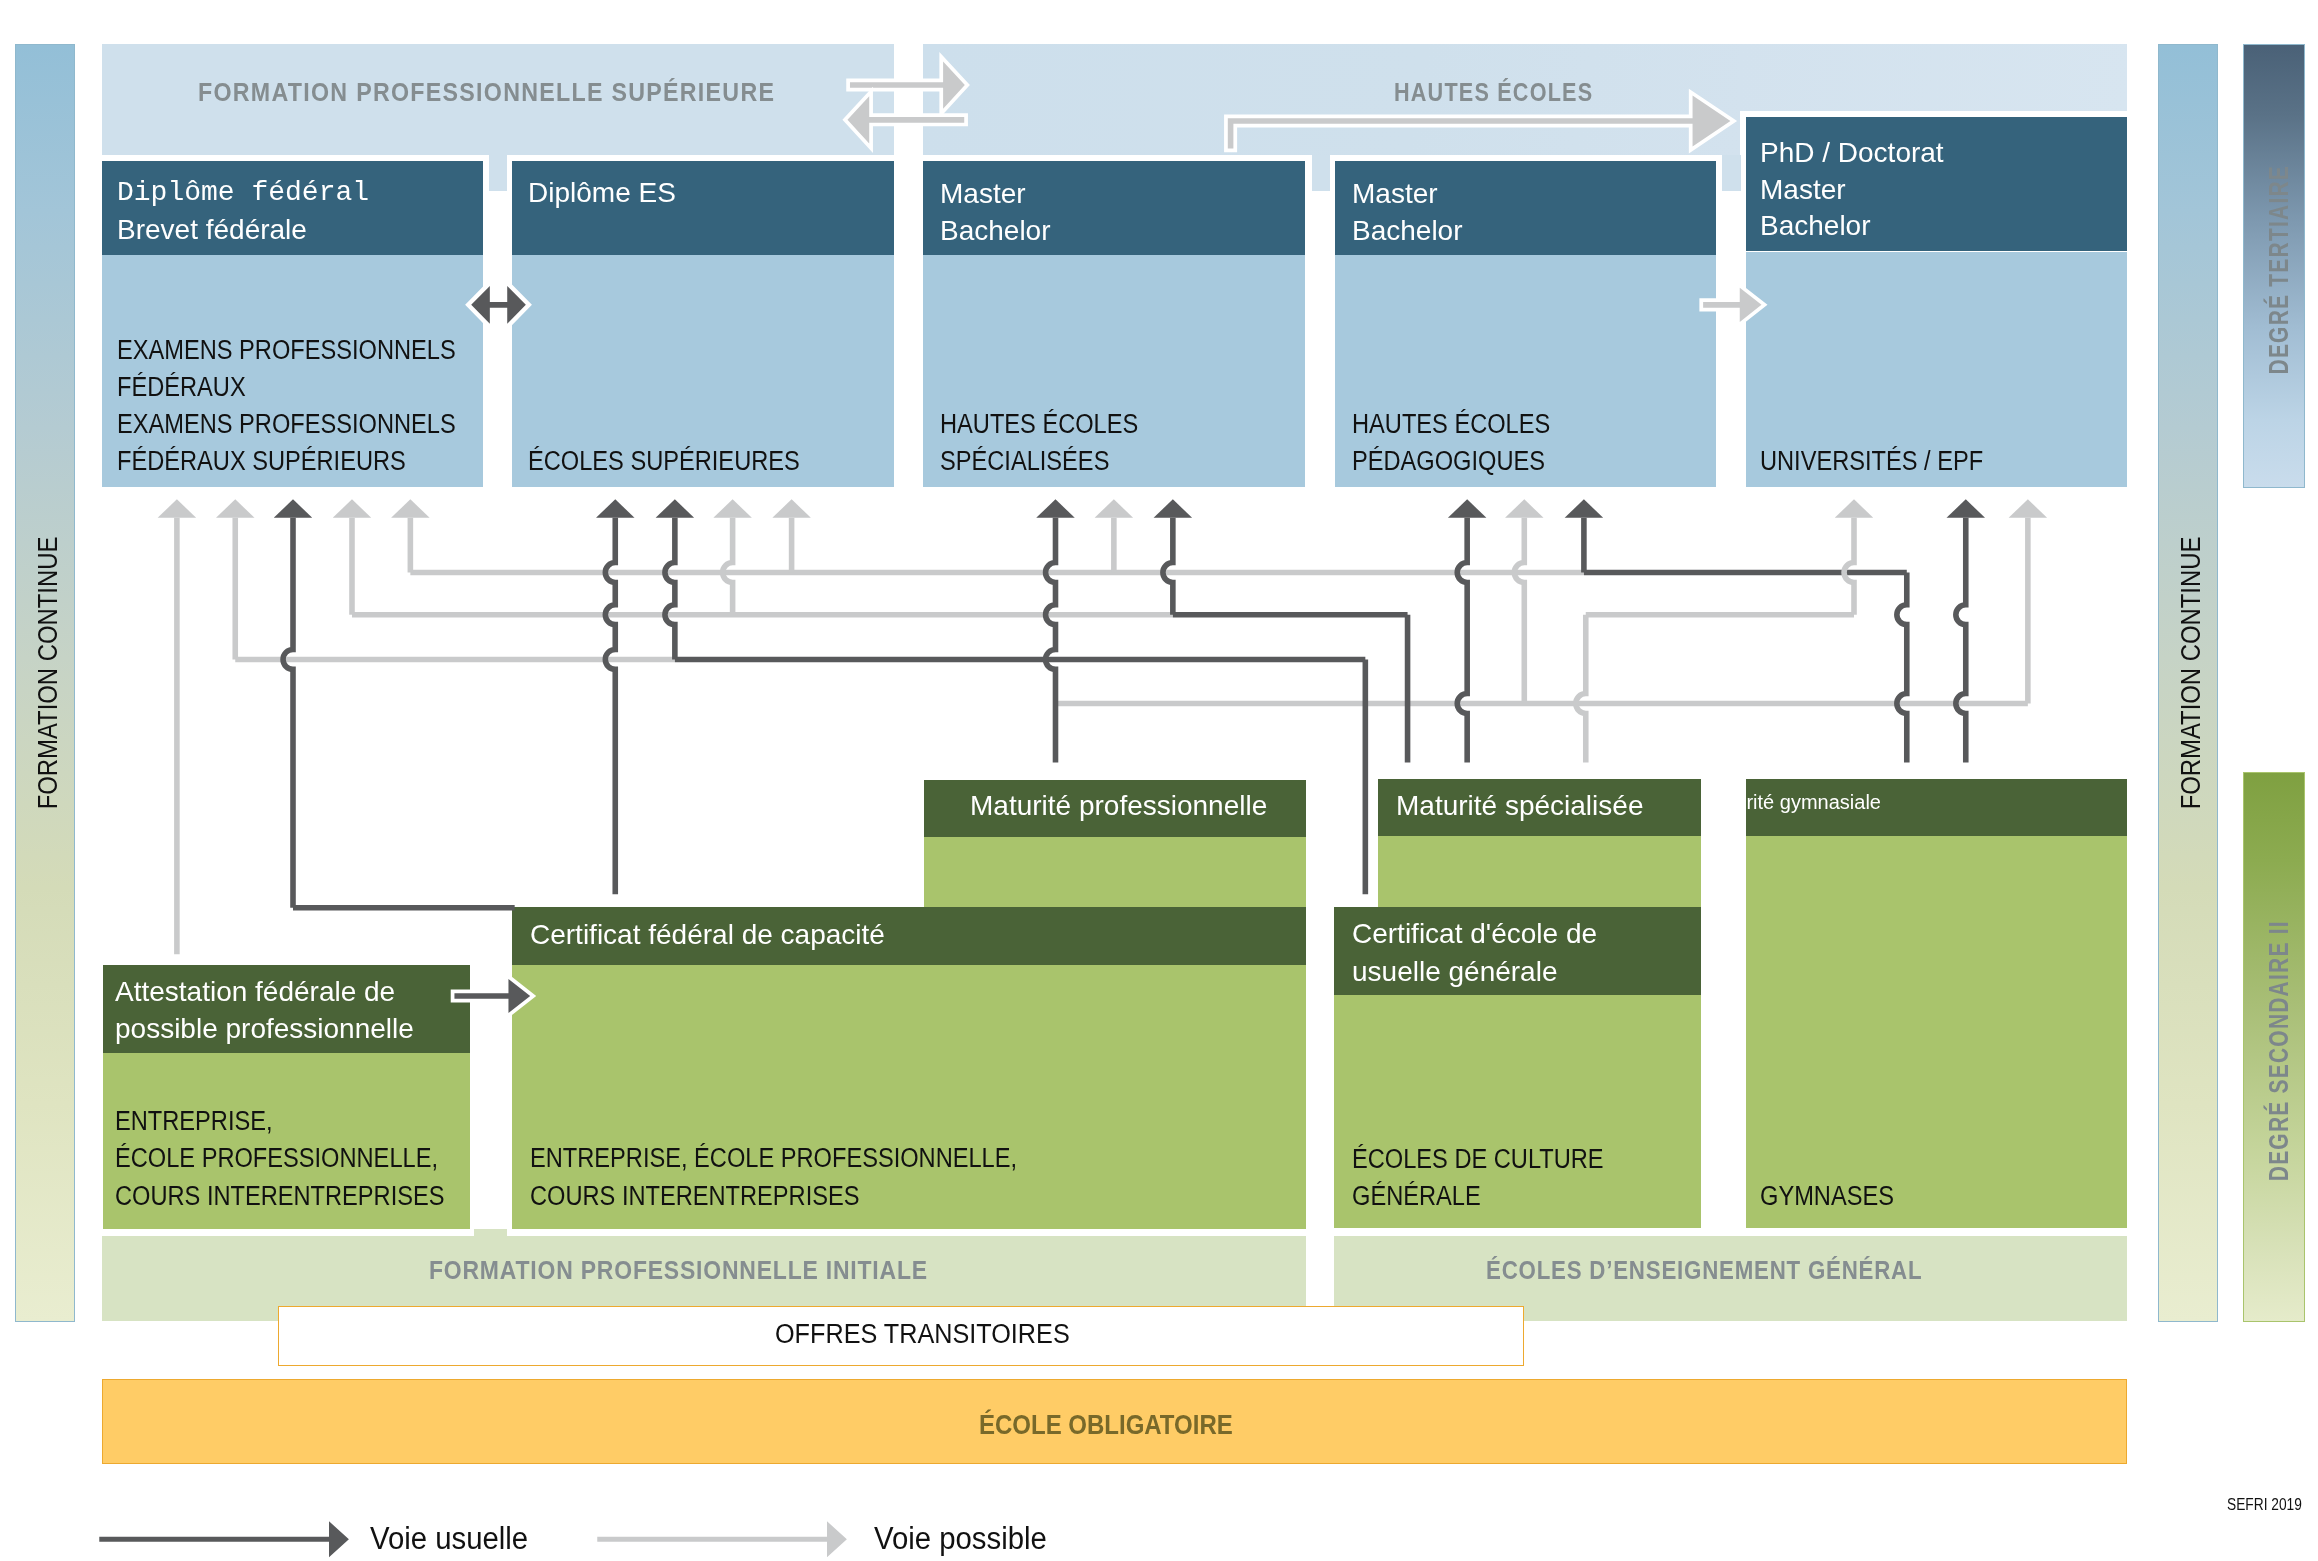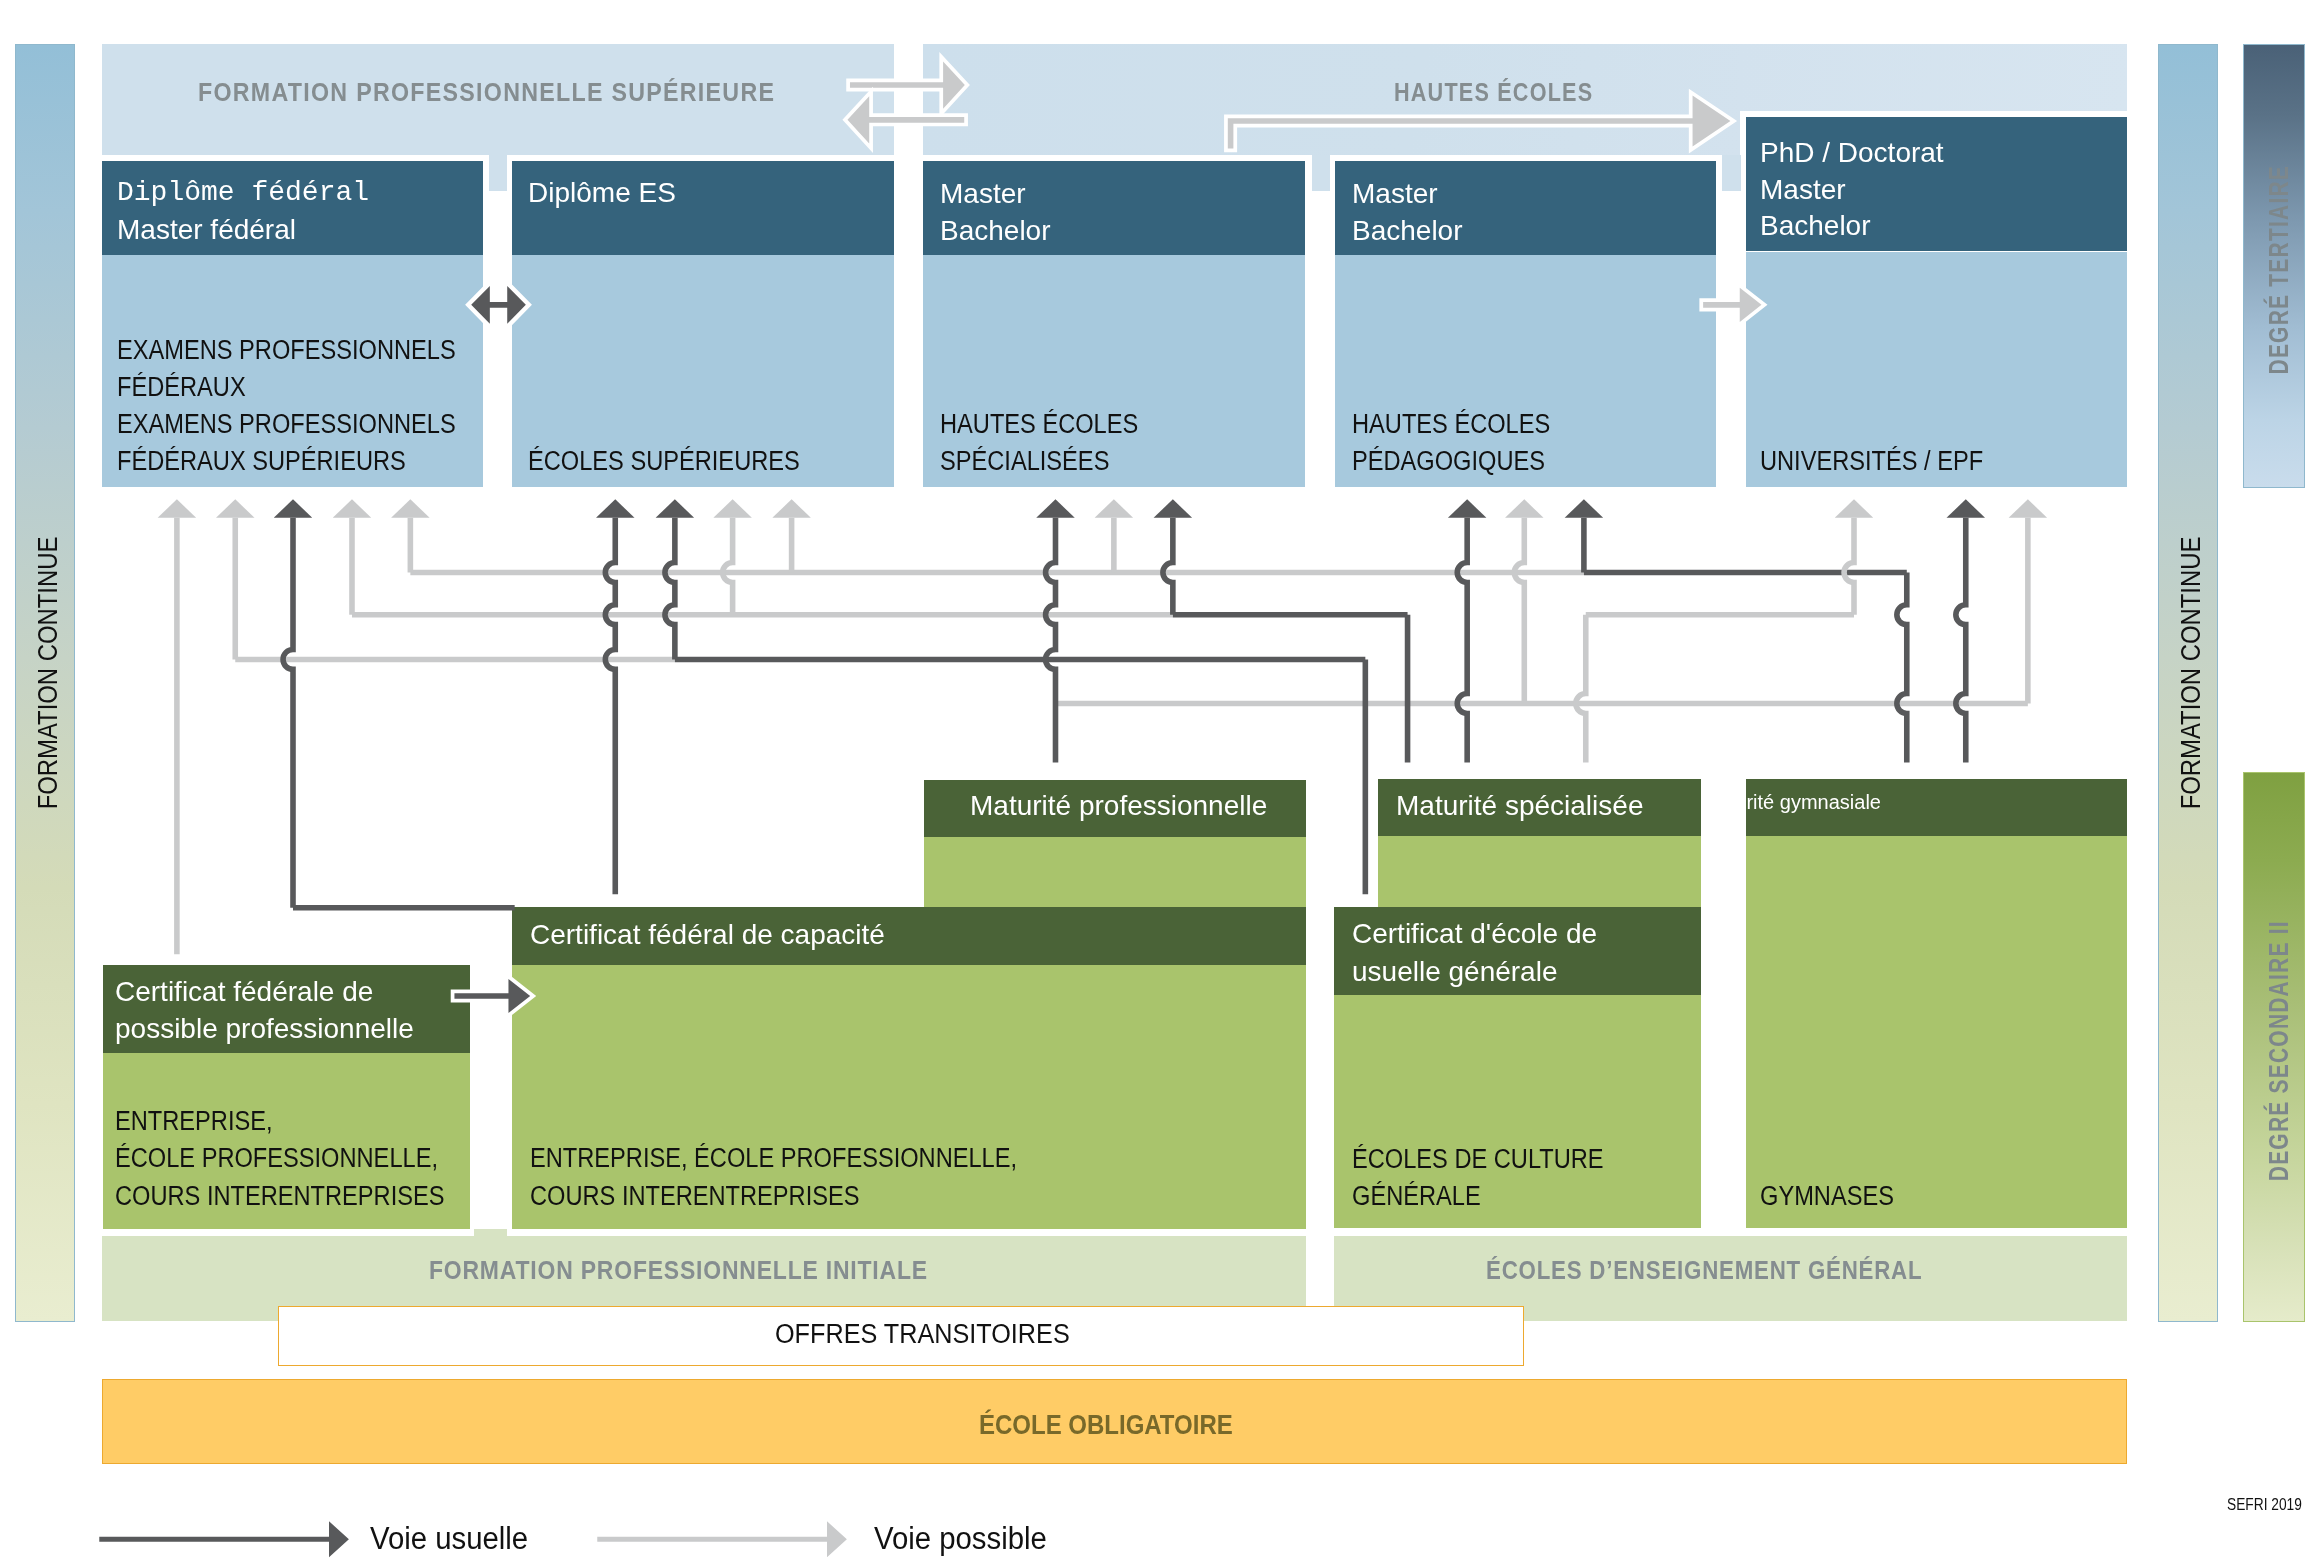--- a/index.html
+++ b/index.html
@@ -47,21 +47,21 @@
   <div class="abs" style="left:1740px;top:44px;width:387px;height:67px;
        background:linear-gradient(100deg,#d3e2ee 0%,#d7e5f0 100%);"></div>
   <div class="ttl" style="left:1394px;top:80px;font-size:25.5px;letter-spacing:1.4px;transform:scaleX(0.848);transform-origin:0 0;">HAUTES ÉCOLES</div>
   <div class="abs" style="left:489px;top:155px;width:18px;height:36px;background:#cfe0ec;"></div>
   <div class="abs" style="left:1312px;top:155px;width:18px;height:36px;background:#cfe0ec;"></div>
   <div class="abs" style="left:1722px;top:155px;width:19px;height:36px;background:#cfe0ec;"></div>
 
   <div class="abs" style="left:102px;top:255px;width:381px;height:232px;background:#a7c9dd;"></div>
   <div class="abs" style="left:102px;top:161px;width:381px;height:94px;background:#35637c;"></div>
   <div class="tl tl-w" style="left:117px;top:179px;font-size:28px;transform:scaleX(1.0);font-family:Liberation Mono, monospace;">Diplôme fédéral</div>
-  <div class="tl tl-w" style="left:117px;top:216px;font-size:28px;transform:scaleX(1.0);">Master fédéral</div>
+  <div class="tl tl-w" style="left:117px;top:216px;font-size:28px;transform:scaleX(1.0);">Brevet fédérale</div>
   <div class="tl tl-b" style="left:117px;top:337px;font-size:27px;transform:scaleX(0.875);">EXAMENS PROFESSIONNELS</div>
   <div class="tl tl-b" style="left:117px;top:374px;font-size:27px;transform:scaleX(0.875);">FÉDÉRAUX</div>
   <div class="tl tl-b" style="left:117px;top:411px;font-size:27px;transform:scaleX(0.875);">EXAMENS PROFESSIONNELS</div>
   <div class="tl tl-b" style="left:117px;top:448px;font-size:27px;transform:scaleX(0.875);">FÉDÉRAUX SUPÉRIEURS</div>
 
   <div class="abs" style="left:512px;top:255px;width:382px;height:232px;background:#a7c9dd;"></div>
   <div class="abs" style="left:512px;top:161px;width:382px;height:94px;background:#35637c;"></div>
   <div class="tl tl-w" style="left:528px;top:179px;font-size:28px;transform:scaleX(1.0);">Diplôme ES</div>
   <div class="tl tl-b" style="left:528px;top:448px;font-size:27px;transform:scaleX(0.875);">ÉCOLES SUPÉRIEURES</div>
 
@@ -93,21 +93,21 @@
   <div class="abs" style="left:1378px;top:836px;width:323px;height:71px;background:#a9c46c;"></div>
   <div class="abs" style="left:1378px;top:779px;width:323px;height:57px;background:#4a6337;"></div>
   <div class="tl tl-w" style="left:1396px;top:792px;font-size:28px;transform:scaleX(1.0);">Maturité spécialisée</div>
 
   <div class="abs" style="left:1746px;top:836px;width:381px;height:392px;background:#a9c46c;"></div>
   <div class="abs" style="left:1746px;top:779px;width:381px;height:57px;background:#4a6337;"></div>
   <div class="tl tl-w" style="left:1702px;top:792px;font-size:20px;transform:scaleX(1.0);">Maturité gymnasiale</div>
 
   <div class="abs" style="left:103px;top:1053px;width:367px;height:176px;background:#a9c46c;"></div>
   <div class="abs" style="left:103px;top:965px;width:367px;height:88px;background:#4a6337;"></div>
-  <div class="tl tl-w" style="left:115px;top:978px;font-size:28px;transform:scaleX(1.0);">Certificat fédérale de</div>
+  <div class="tl tl-w" style="left:115px;top:978px;font-size:28px;transform:scaleX(1.0);">Attestation fédérale de</div>
   <div class="tl tl-w" style="left:115px;top:1015px;font-size:28px;transform:scaleX(1.0);">possible professionnelle</div>
   <div class="tl tl-b" style="left:115px;top:1108px;font-size:27px;transform:scaleX(0.875);">ENTREPRISE,</div>
   <div class="tl tl-b" style="left:115px;top:1145px;font-size:27px;transform:scaleX(0.875);">ÉCOLE PROFESSIONNELLE,</div>
   <div class="tl tl-b" style="left:115px;top:1183px;font-size:27px;transform:scaleX(0.875);">COURS INTERENTREPRISES</div>
 
   <div class="abs" style="left:512px;top:965px;width:794px;height:264px;background:#a9c46c;"></div>
   <div class="abs" style="left:512px;top:907px;width:794px;height:58px;background:#4a6337;"></div>
   <div class="tl tl-w" style="left:530px;top:921px;font-size:28px;transform:scaleX(1.0);">Certificat fédéral de capacité</div>
   <div class="tl tl-b" style="left:530px;top:1145px;font-size:27px;transform:scaleX(0.875);">ENTREPRISE, ÉCOLE PROFESSIONNELLE,</div>
   <div class="tl tl-b" style="left:530px;top:1183px;font-size:27px;transform:scaleX(0.875);">COURS INTERENTREPRISES</div>

